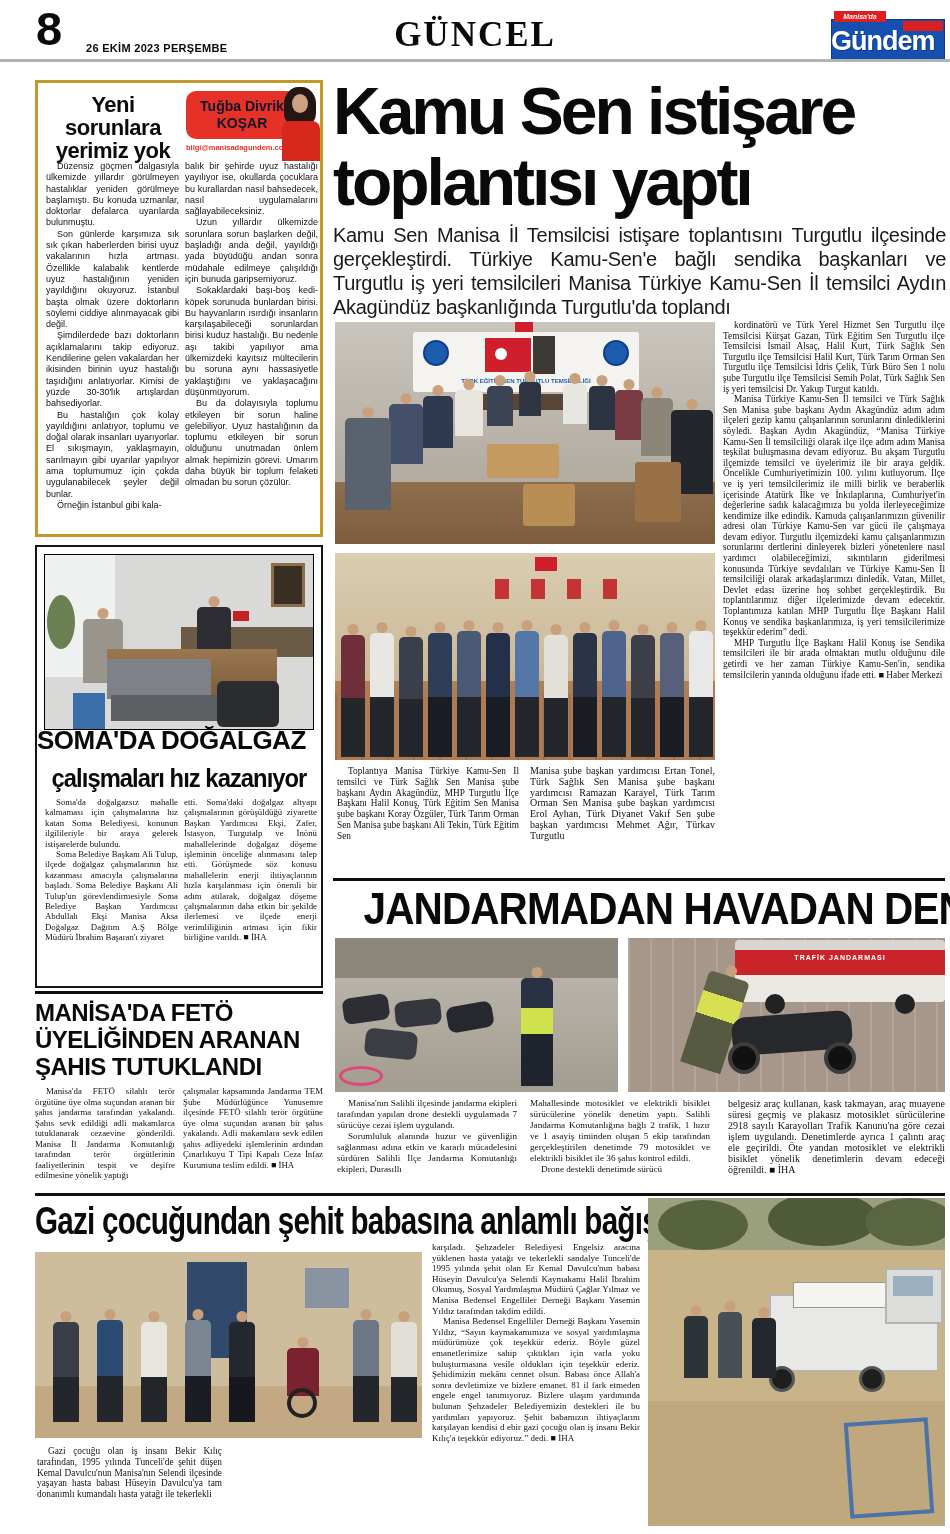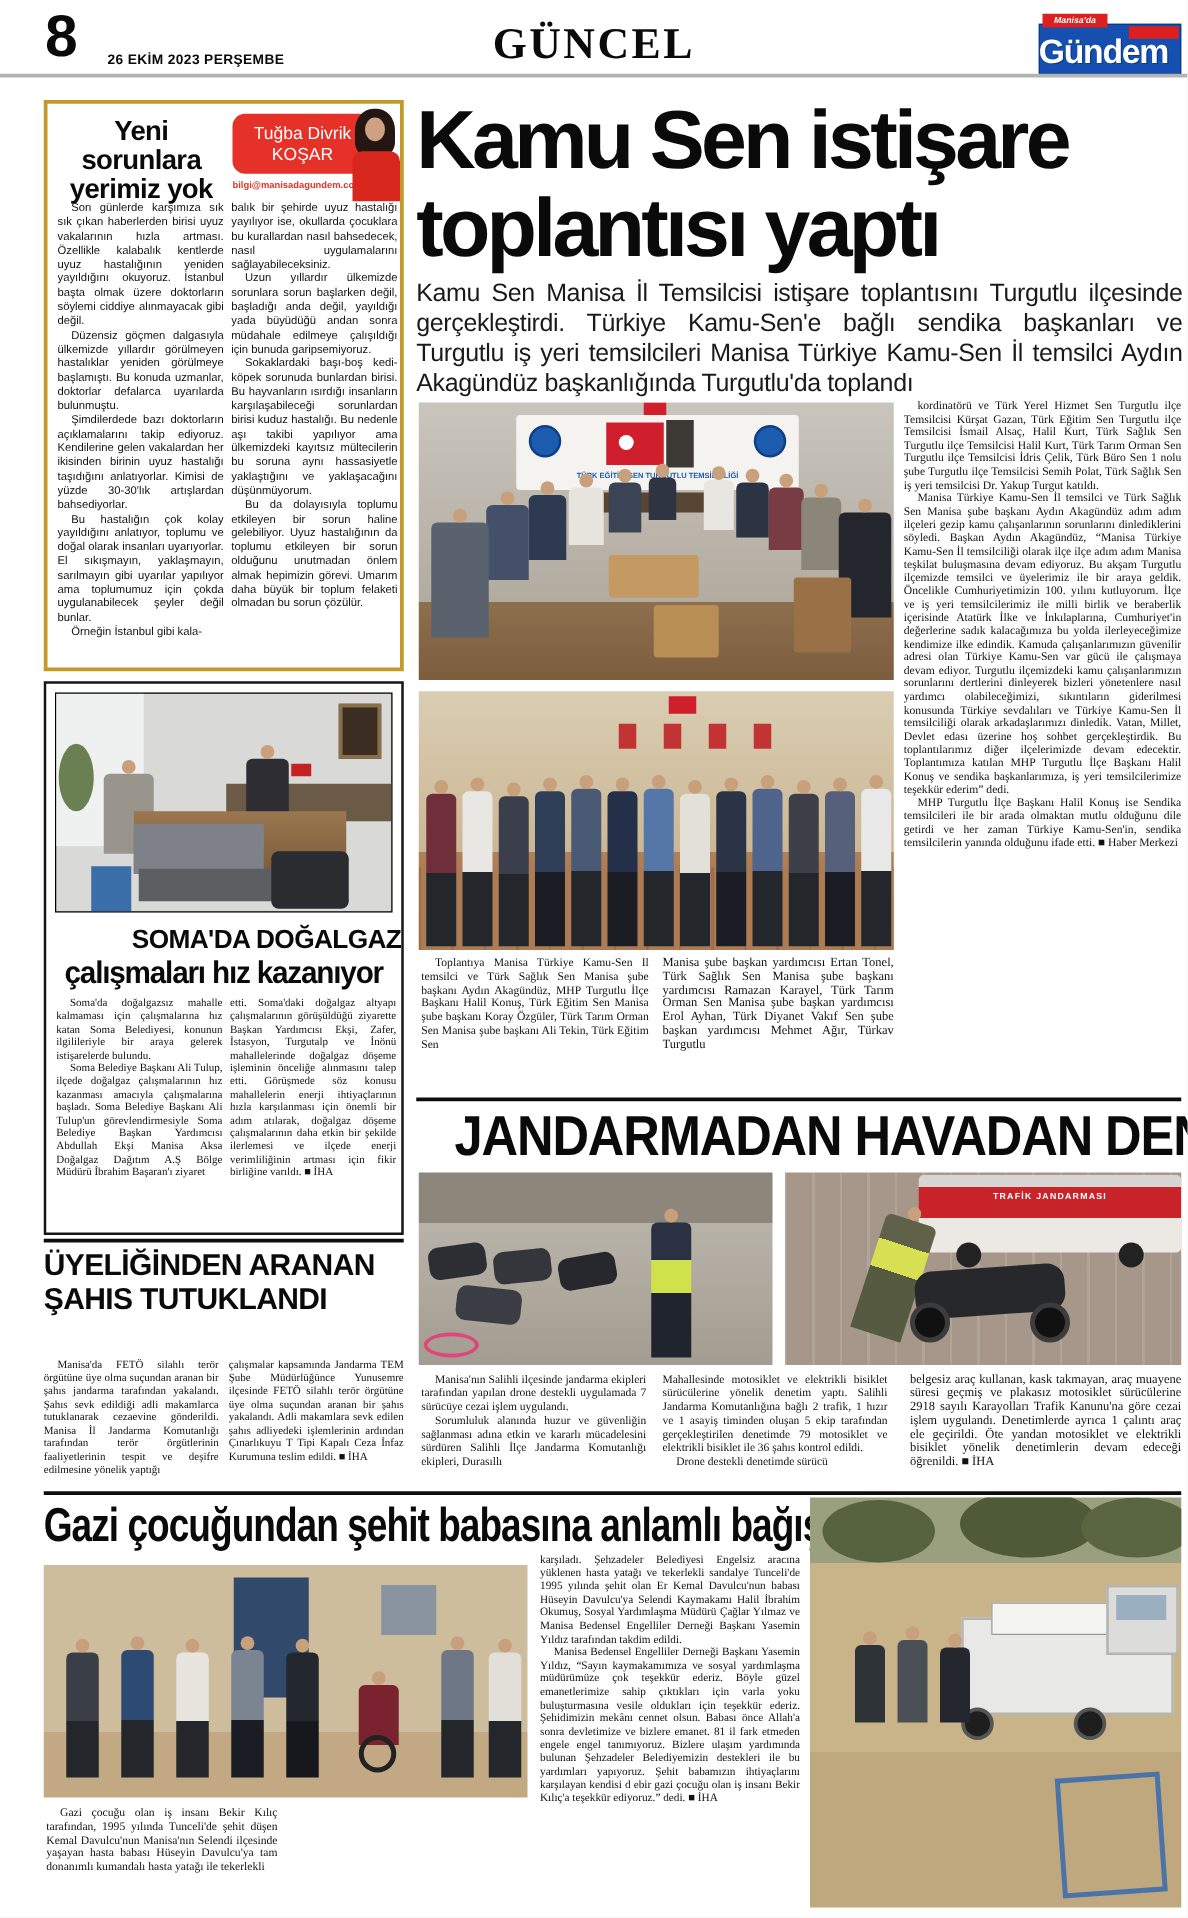--- a/index.html
+++ b/index.html
@@ -31,30 +31,30 @@
     <div style="position:absolute;left:0;top:8px;right:0;bottom:0;background:#1550b0;border:1px solid #0d3a85"></div>
     <div style="position:absolute;left:3px;top:0;width:52px;height:11px;background:#dc1f1f;color:#fff;font-style:italic;font-weight:bold;font-size:7px;line-height:11px;text-align:center">Manisa'da</div>
     <div style="position:absolute;right:2px;top:10px;width:40px;height:10px;background:#dc1f1f"></div>
     <div style="position:absolute;left:0;right:0;top:15px;color:#fff;font-weight:bold;font-size:27px;line-height:30px;letter-spacing:-1px;text-shadow:1px 1px 0 #0d3a85">Gündem</div>
   </div>
 
   <div class="abs" style="left:0;top:59px;width:950px;height:3px;background:#b3b3b3"></div>
 
   <div class="abs" style="left:35px;top:80px;width:288px;height:457px;border:3px solid #c3992a;background:#fff">
     <div class="hbold" style="position:absolute;left:4px;top:10px;width:142px;text-align:center;font-size:22px;line-height:23px;letter-spacing:-.5px">Yeni sorunlara yerimiz yok</div>
-    <div style="position:absolute;left:148px;top:8px;width:112px;height:48px;background:#e63128;border-radius:10px;color:#ffffff;font-weight:normal;font-size:14px;line-height:17px;text-align:center;padding:7px 4px 0 4px">Tuğba Divrik KOŞAR</div>
+    <div style="position:absolute;left:148px;top:8px;width:112px;height:48px;background:#e63128;border-radius:10px;color:#0f172a;font-weight:bold;font-size:14px;line-height:17px;text-align:center;padding:7px 4px 0 4px">Tuğba Divrik KOŞAR</div>
     <div style="position:absolute;left:148px;top:60px;width:112px;color:#e63128;font-weight:bold;font-size:7.5px">bilgi@manisadagundem.com</div>
     <div style="position:absolute;left:244px;top:4px;width:38px;height:74px">
       <div style="position:absolute;left:2px;top:0;width:32px;height:38px;background:#241713;border-radius:45% 45% 30% 30%"></div>
       <div style="position:absolute;left:10px;top:7px;width:16px;height:19px;background:#cfa183;border-radius:50%"></div>
       <div style="position:absolute;left:0;top:34px;width:38px;height:40px;background:#d8281e;border-radius:8px 8px 0 0"></div>
     </div>
     <div class="cols" style="position:absolute;left:8px;top:78px;width:133px;height:366px;font-size:9px;line-height:11.3px">
+        <p>Düzensiz göçmen dalgasıyla ülkemizde yıllardır görülmeyen hastalıklar yeniden görülmeye başlamıştı. Bu konuda uzmanlar, doktorlar defalarca uyarılarda bulunmuştu.</p>
         <p>Son günlerde karşımıza sık sık çıkan haberlerden birisi uyuz vakalarının hızla artması. Özellikle kalabalık kentlerde uyuz hastalığının yeniden yayıldığını okuyoruz. İstanbul başta olmak üzere doktorların söylemi ciddiye alınmayacak gibi değil.</p>
-        <p>Düzensiz göçmen dalgasıyla ülkemizde yıllardır görülmeyen hastalıklar yeniden görülmeye başlamıştı. Bu konuda uzmanlar, doktorlar defalarca uyarılarda bulunmuştu.</p>
         <p>Şimdilerdede bazı doktorların açıklamalarını takip ediyoruz. Kendilerine gelen vakalardan her ikisinden birinin uyuz hastalığı taşıdığını anlatıyorlar. Kimisi de yüzde 30-30'lık artışlardan bahsediyorlar.</p>
         <p>Bu hastalığın çok kolay yayıldığını anlatıyor, toplumu ve doğal olarak insanları uyarıyorlar. El sıkışmayın, yaklaşmayın, sarılmayın gibi uyarılar yapılıyor ama toplumumuz için çokda uygulanabilecek şeyler değil bunlar.</p>
         <p>Örneğin İstanbul gibi kala-</p>
       </div>
     <div class="cols cont" style="position:absolute;left:147px;top:78px;width:133px;height:366px;font-size:9px;line-height:11.3px">
         <p>balık bir şehirde uyuz hastalığı yayılıyor ise, okullarda çocuklara bu kurallardan nasıl bahsedecek, nasıl uygulamalarını sağlayabileceksiniz.</p>
         <p>Uzun yıllardır ülkemizde sorunlara sorun başlarken değil, başladığı anda değil, yayıldığı yada büyüdüğü andan sonra müdahale edilmeye çalışıldığı için bunuda garipsemiyoruz.</p>
         <p>Sokaklardaki başı-boş kedi-köpek sorunuda bunlardan birisi. Bu hayvanların ısırdığı insanların karşılaşabileceği sorunlardan birisi kuduz hastalığı. Bu nedenle aşı takibi yapılıyor ama ülkemizdeki kayıtsız mültecilerin bu soruna aynı hassasiyetle yaklaştığını ve yaklaşacağını düşünmüyorum.</p>
         <p>Bu da dolayısıyla toplumu etkileyen bir sorun haline gelebiliyor. Uyuz hastalığının da toplumu etkileyen bir sorun olduğunu unutmadan önlem almak hepimizin görevi. Umarım daha büyük bir toplum felaketi olmadan bu sorun çözülür.</p>
       </div>
@@ -135,33 +135,34 @@
       <div style="position:absolute;right:8px;top:8px;width:34px;height:44px;background:#3a2e22;border:3px solid #8a7048"></div>
       <div style="position:absolute;right:64px;top:56px;width:16px;height:10px;background:#c22222"></div>
       <div class="fig" style="left:152px;top:52px;width:34px;height:44px;background:#2d2d33"></div>
       <div class="fig" style="left:38px;top:64px;width:40px;height:64px;background:#9a958c"></div>
       <div style="position:absolute;left:62px;top:94px;width:170px;height:50px;background:linear-gradient(180deg,#9a7750,#7c5c3c)"></div>
       <div style="position:absolute;left:62px;top:104px;width:104px;height:40px;background:#7e8288"></div>
       <div style="position:absolute;left:66px;top:140px;width:112px;height:26px;background:#5c5e62"></div>
       <div style="position:absolute;left:172px;top:126px;width:62px;height:46px;background:#2a2c30;border-radius:6px"></div>
       <div style="position:absolute;left:28px;top:138px;width:32px;height:36px;background:#3a6ea8"></div>
     </div>
-    <div class="hbold" style="position:absolute;left:0;top:192px;width:100%;text-align:right;font-size:21px;line-height:26px;letter-spacing:-.5px">SOMA'DA DOĞALGAZ</div>
+    <div class="hbold" style="position:absolute;left:0;top:180px;width:100%;text-align:left;font-size:26px;line-height:26px;letter-spacing:-.5px">SOMA'DA DOĞALGAZ</div>
     <div class="hbold" style="position:absolute;left:0;top:218px;width:100%;text-align:center;font-size:25px;line-height:26px;letter-spacing:-1px;white-space:nowrap;transform:scaleX(.95);transform-origin:center">çalışmaları hız kazanıyor</div>
     <div class="cols serifs" style="position:absolute;left:8px;top:250px;width:133px;height:186px;font-size:8.8px;line-height:10.4px">
         <p>Soma'da doğalgazsız mahalle kalmaması için çalışmalarına hız katan Soma Belediyesi, konunun ilgilileriyle bir araya gelerek istişarelerde bulundu.</p>
         <p>Soma Belediye Başkanı Ali Tulup, ilçede doğalgaz çalışmalarının hız kazanması amacıyla çalışmalarına başladı. Soma Belediye Başkanı Ali Tulup'un görevlendirmesiyle Soma Belediye Başkan Yardımcısı Abdullah Ekşi Manisa Aksa Doğalgaz Dağıtım A.Ş Bölge Müdürü İbrahim Başaran'ı ziyaret</p>
       </div>
     <div class="cols cont serifs" style="position:absolute;left:147px;top:250px;width:133px;height:186px;font-size:8.8px;line-height:10.4px">
         <p>etti. Soma'daki doğalgaz altyapı çalışmalarının görüşüldüğü ziyarette Başkan Yardımcısı Ekşi, Zafer, İstasyon, Turgutalp ve İnönü mahallelerinde doğalgaz döşeme işleminin önceliğe alınmasını talep etti. Görüşmede söz konusu mahallelerin enerji ihtiyaçlarının hızla karşılanması için önemli bir adım atılarak, doğalgaz döşeme çalışmalarının daha etkin bir şekilde ilerlemesi ve ilçede enerji verimliliğinin artması için fikir birliğine varıldı. ■ İHA</p>
       </div>
   </div>
 
   <div class="rule" style="left:35px;top:991px;width:288px"></div>
   <div class="abs hbold" style="left:35px;top:999px;width:288px;font-size:24px;line-height:27px;letter-spacing:-.5px">
+    <div>MANİSA'DA FETÖ</div>
     <div>ÜYELİĞİNDEN ARANAN</div>
     <div>ŞAHIS TUTUKLANDI</div>
   </div>
   <div class="cols serifs" style="position:absolute;left:35px;top:1086px;width:140px;height:106px;font-size:8.8px;line-height:10.5px">
       <p>Manisa'da FETÖ silahlı terör örgütüne üye olma suçundan aranan bir şahıs jandarma tarafından yakalandı. Şahıs sevk edildiği adli makamlarca tutuklanarak cezaevine gönderildi. Manisa İl Jandarma Komutanlığı tarafından terör örgütlerinin faaliyetlerinin tespit ve deşifre edilmesine yönelik yaptığı</p>
     </div>
   <div class="cols cont serifs" style="position:absolute;left:183px;top:1086px;width:140px;height:106px;font-size:8.8px;line-height:10.5px">
       <p>çalışmalar kapsamında Jandarma TEM Şube Müdürlüğünce Yunusemre ilçesinde FETÖ silahlı terör örgütüne üye olma suçundan aranan bir şahıs yakalandı. Adli makamlara sevk edilen şahıs adliyedeki işlemlerinin ardından Çınarlıkuyu T Tipi Kapalı Ceza İnfaz Kurumuna teslim edildi. ■ İHA</p>
     </div>
 

